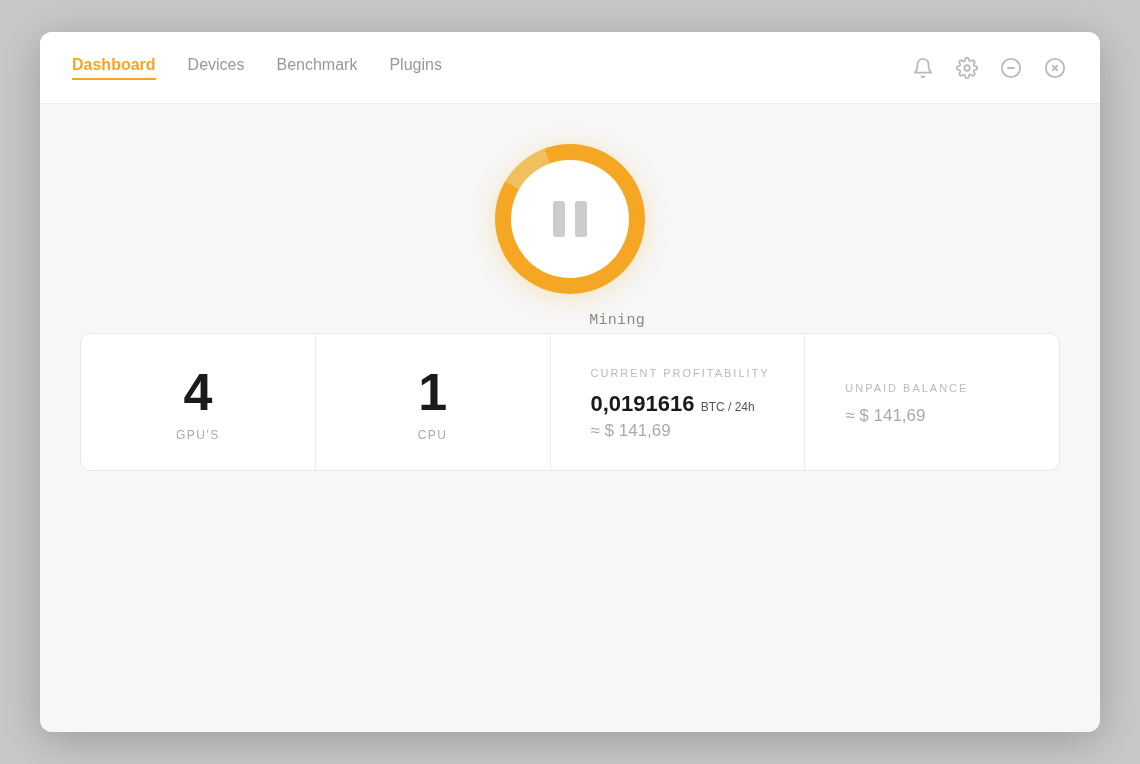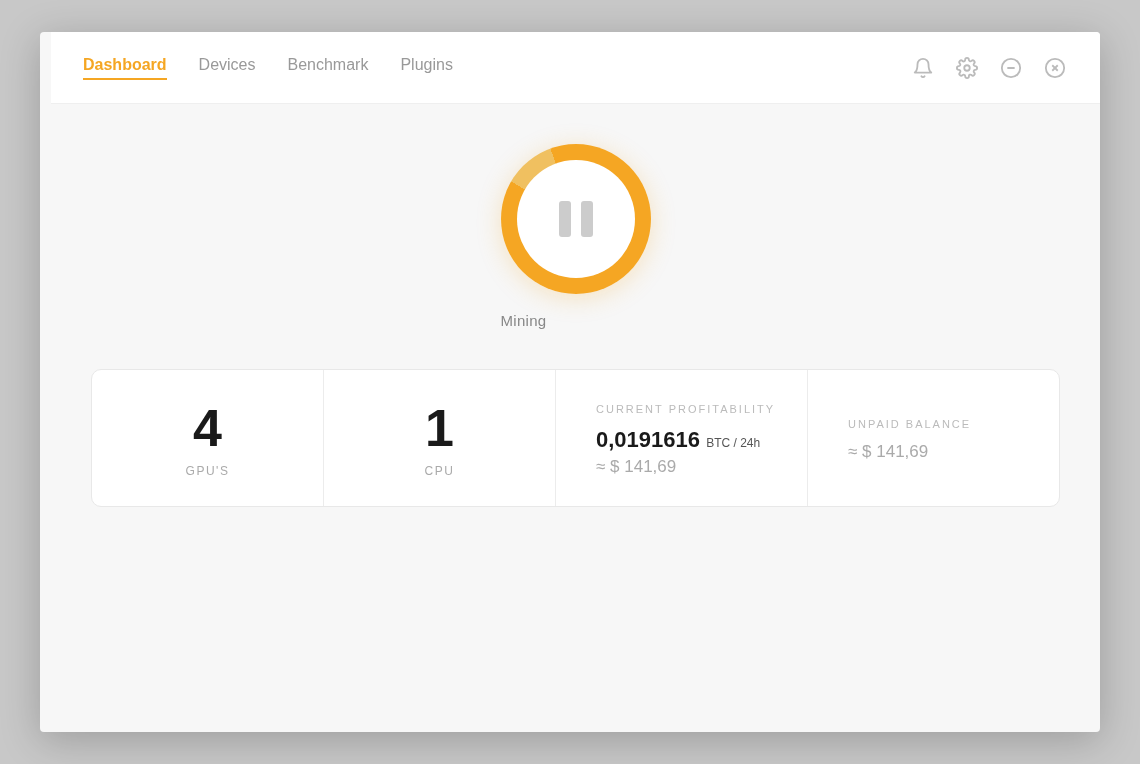--- a/index.html
+++ b/index.html
@@ -10,26 +10,25 @@
       justify-content: center;
       align-items: center;
       min-height: 100vh;
       font-family: 'Segoe UI', Arial, sans-serif;
     }
 
     .window {
       width: 1060px;
       min-height: 700px;
       background: #f7f7f7;
-      border-radius: 4px;
+      border-radius: 12px;
       box-shadow: 0 8px 40px rgba(0,0,0,0.22);
       overflow: hidden;
       display: flex;
       flex-direction: column;
-      padding-left: 11px;
     }
 
     
     .header {
       display: flex;
       align-items: center;
       justify-content: space-between;
       padding: 0 32px;
       height: 72px;
       background: #fff;
@@ -79,22 +78,22 @@
       display: flex;
       flex-direction: column;
       align-items: center;
       padding: 40px 40px 20px;
     }
 
     
     .pause-btn-wrapper {
       display: flex;
       flex-direction: column;
-      align-items: flex-start;
-      margin-bottom: 36px;
+      align-items: flex-end;
+      font-family: Liberation Mono, monospace;
     }
 
     .pause-btn-outer {
       width: 150px;
       height: 150px;
       border-radius: 50%;
       background: conic-gradient(#f5a623 0deg 300deg, #f0c060 300deg 340deg, #f5a623 340deg 360deg);
       display: flex;
       align-items: center;
       justify-content: center;

